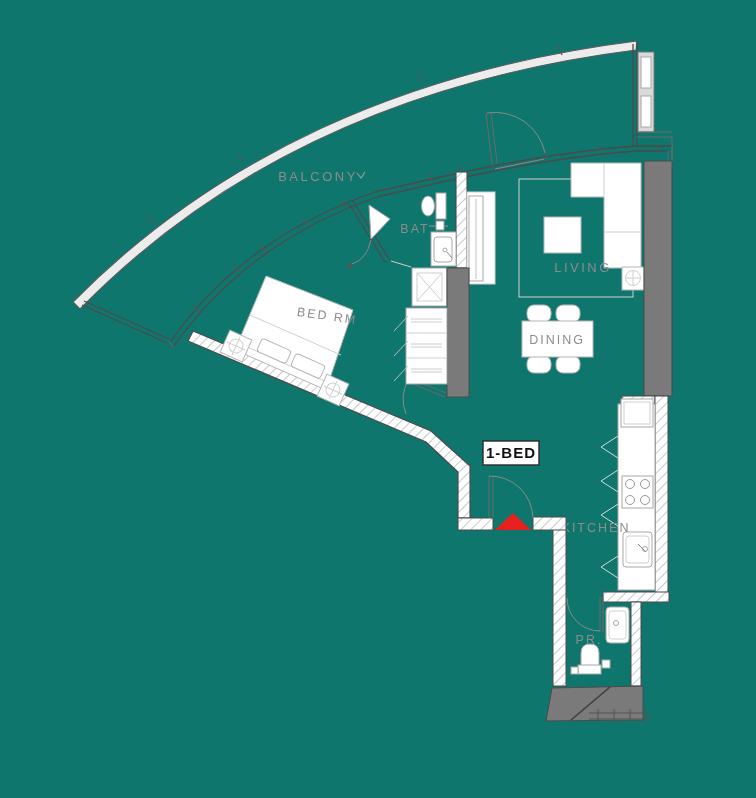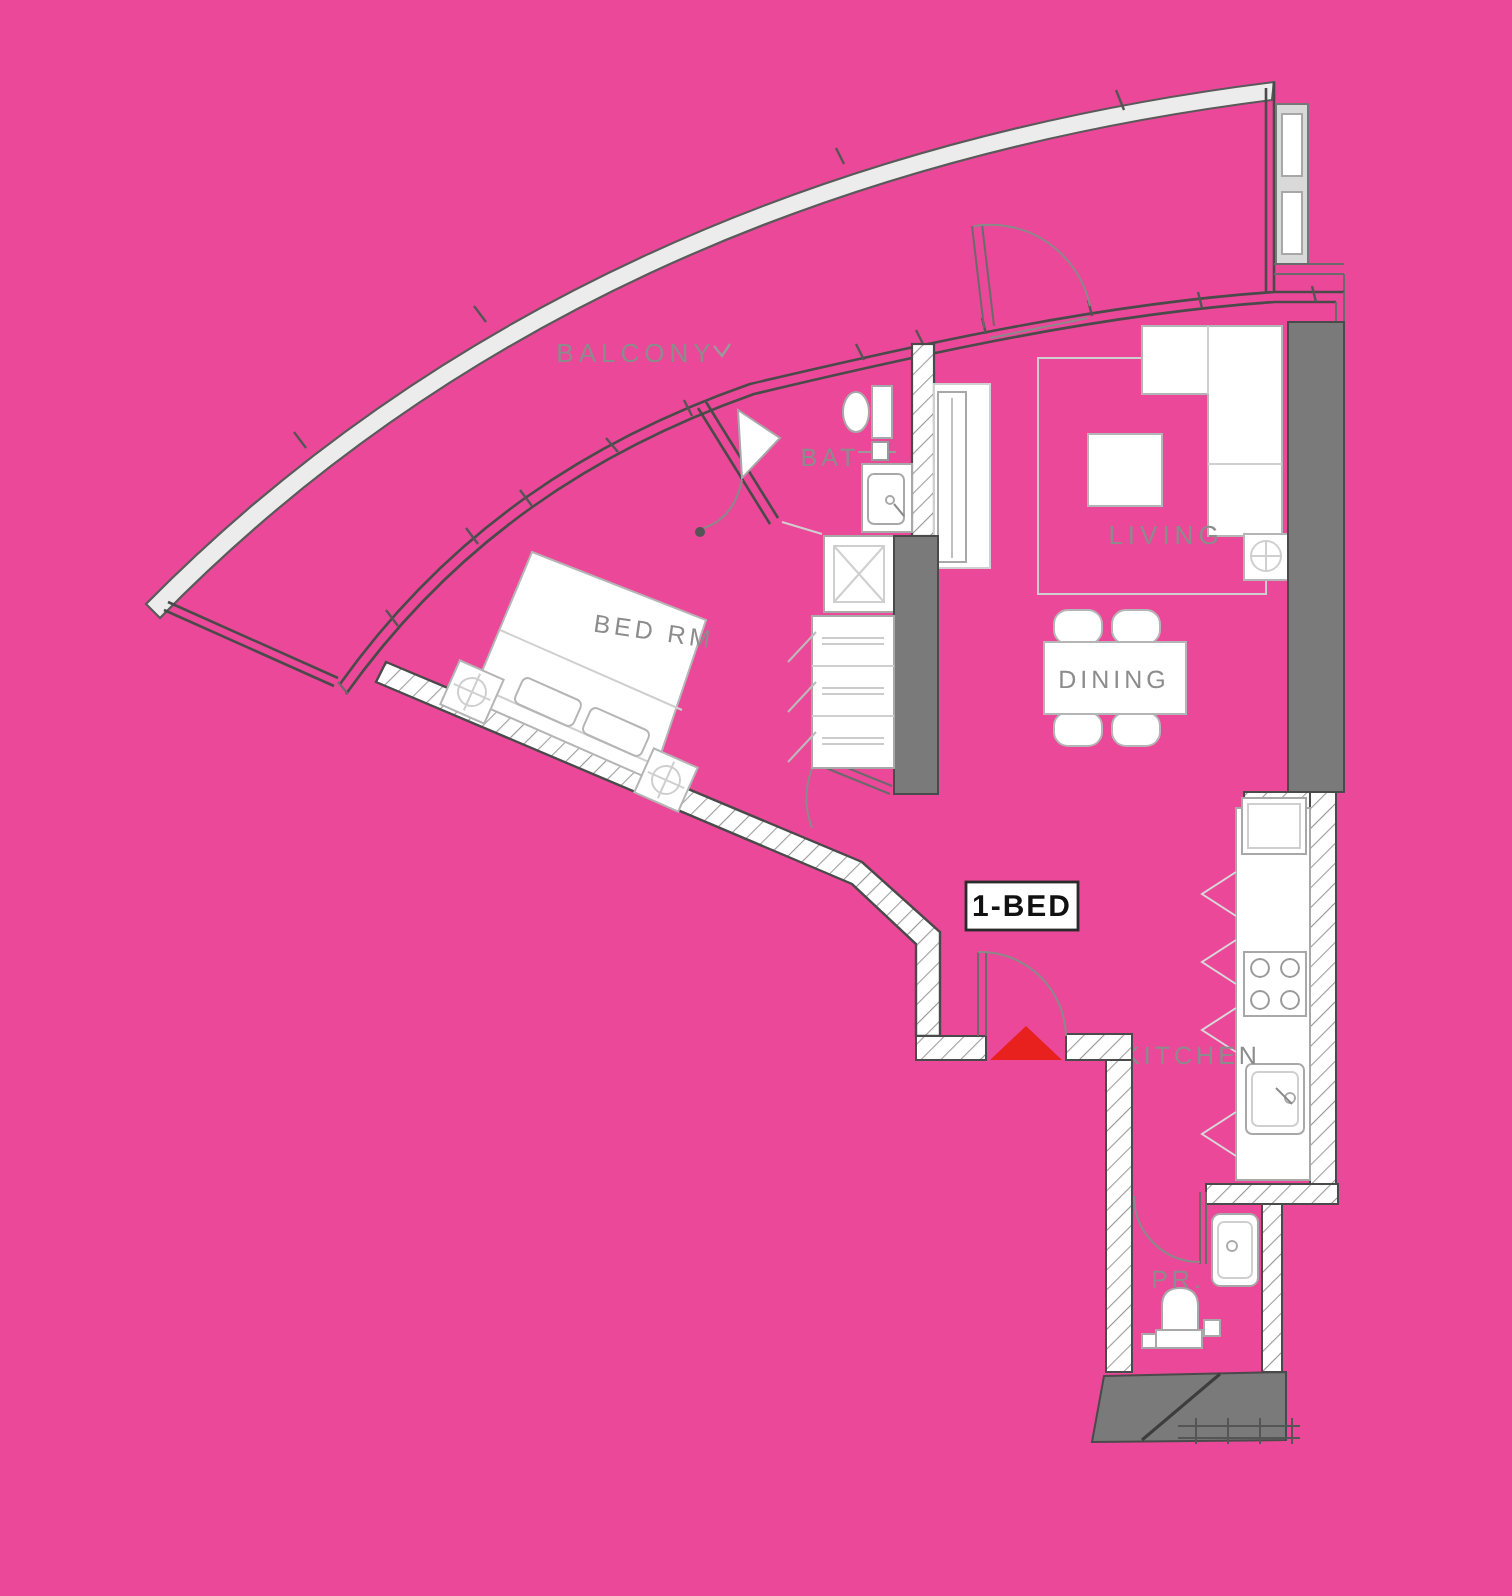--- a/index.html
+++ b/index.html
@@ -1,16 +1,16 @@
 <!DOCTYPE html>
 <html><head>
 <meta charset="utf-8">
 <style>
   html,body{margin:0;padding:0;background:#fff;}
-  .stage{position:relative;width:756px;height:798px;background:#ec4899;overflow:hidden;}
+  .stage{position:relative;width:756px;height:798px;background:#0f766e;overflow:hidden;}
   svg{position:absolute;left:0;top:0;}
   text{font-family:"Liberation Sans", sans-serif;}
   .rlbl{font-size:12.5px;letter-spacing:2px;font-weight:400;}
   .rlbl-big{font-size:13px;letter-spacing:2.5px;font-weight:400;}
   .unit-lbl{font-size:15px;font-weight:700;letter-spacing:1px;}
   .wall{stroke:#4a4a4a;stroke-width:1.3;fill:none;}
   .wall-thin{stroke:#6a6a6a;stroke-width:1;fill:none;}
   .furn{stroke:#b5b5b5;stroke-width:1;fill:#ffffff;}
   .furn-lite{stroke:#cfcfcf;stroke-width:1;fill:none;}
   .fix{stroke:#a8a8a8;stroke-width:1;fill:#ffffff;}

